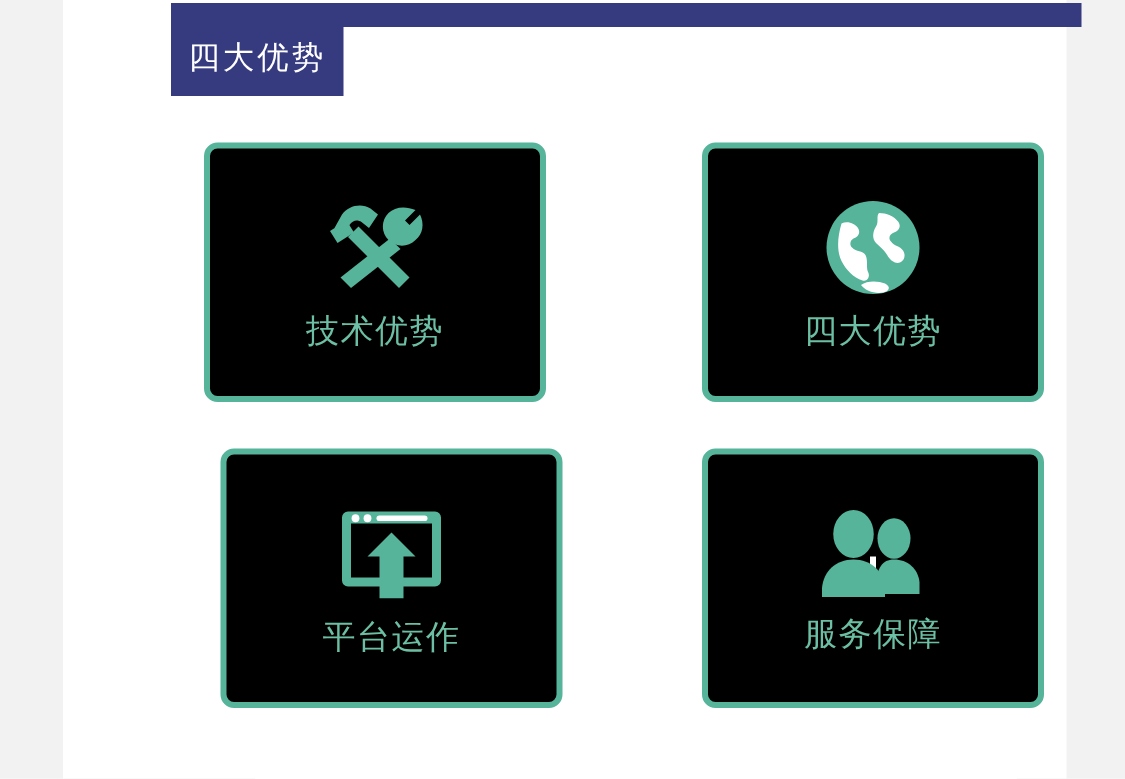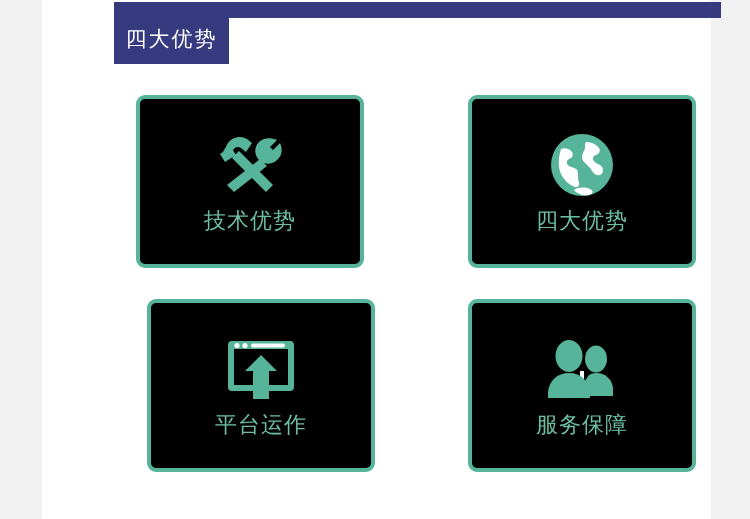--- a/index.html
+++ b/index.html
@@ -80,21 +80,21 @@
     border-radius: 9px;
     background: #000000;
     display: flex;
     flex-direction: column;
     align-items: center;
     justify-content: center;
   }
   .card.pos-0 { left: 0px;   top: 0px; }
   .card.pos-1 { left: 332px; top: 0px; }
   .card.pos-2 { left: 0px;   top: 204px; margin-left: 11px; }
-  .card.pos-3 { left: 332px; top: 204px; }
+  .card.pos-3 { left: 332px; top: 204px; font-family: Liberation Mono, monospace; }
 
   .card-icon {
     width: 72px;
     height: 66px;
     display: flex;
     align-items: center;
     justify-content: center;
     margin-bottom: 12px;
   }
   .card-icon svg { display: block; }

